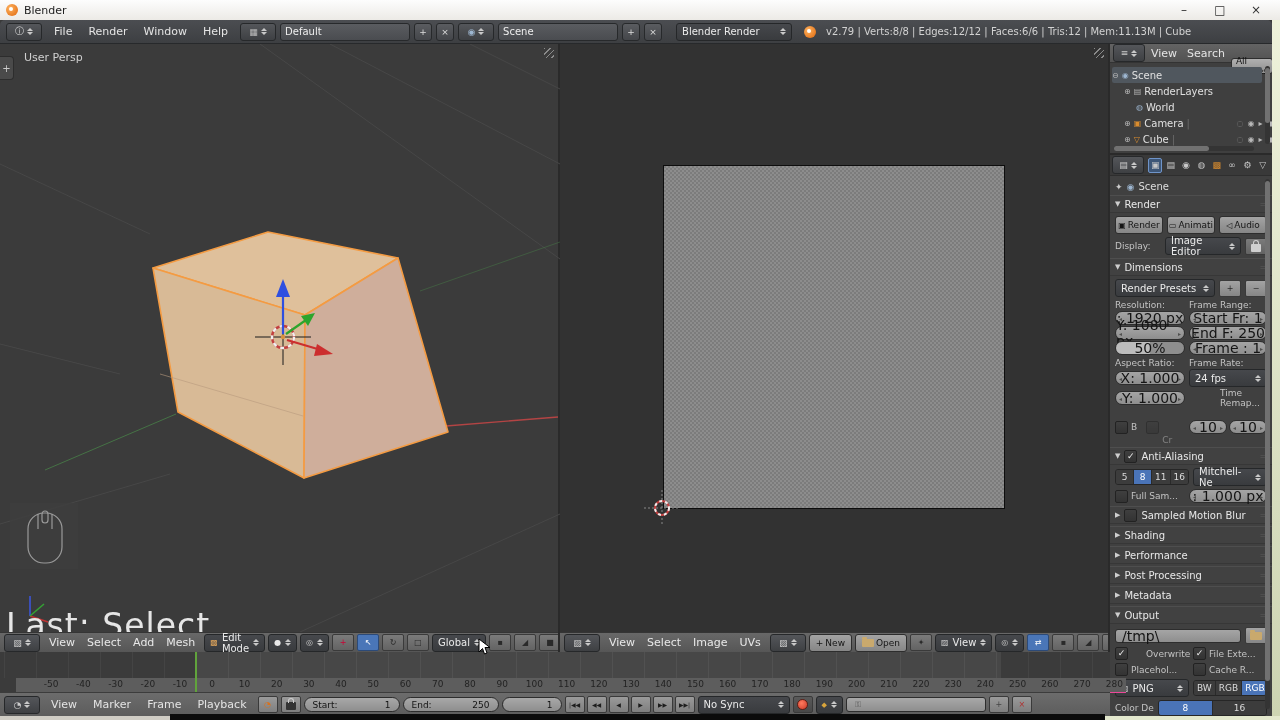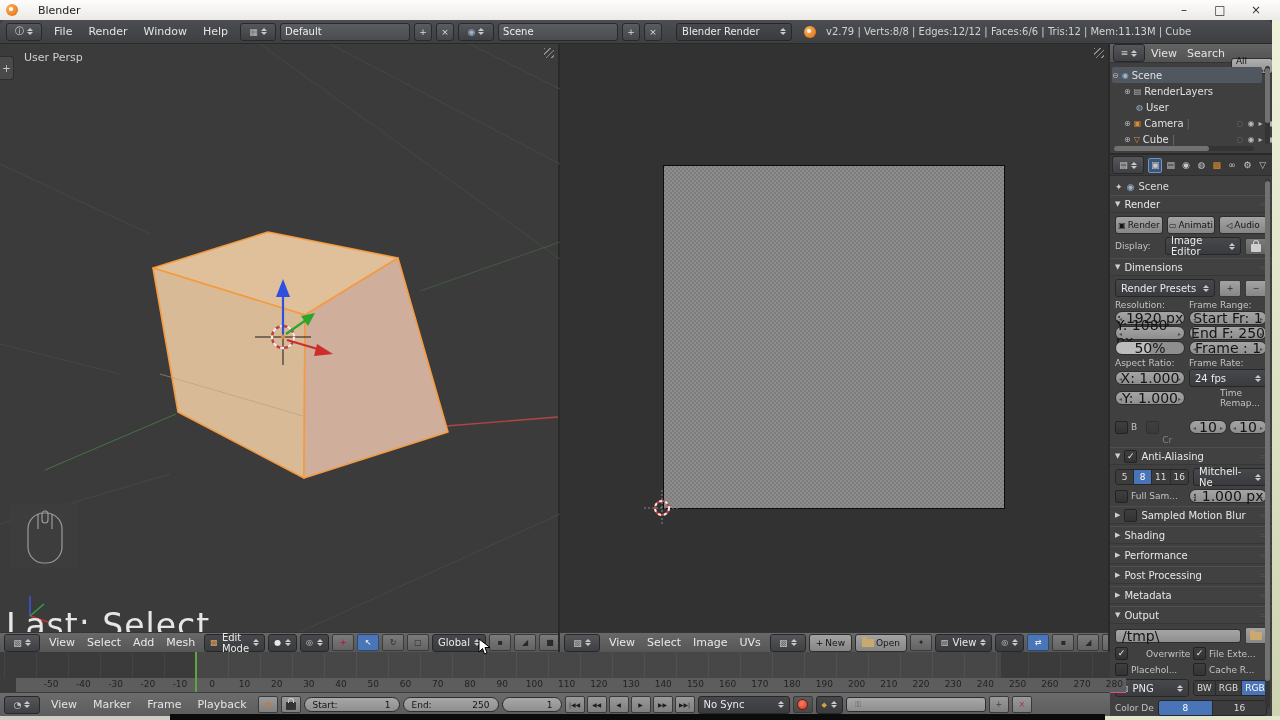--- a/index.html
+++ b/index.html
@@ -1,21 +1,21 @@
 <!DOCTYPE html>
 <html><head>
 <meta charset="utf-8">
 <style>
   html,body{margin:0;padding:0;background:#222;}
   #root{position:relative;width:1280px;height:720px;overflow:hidden;
         font-family:"DejaVu Sans",sans-serif;font-size:10px;color:#ddd;
         background:#3a3a3a;user-select:none;}
   
   #titlebar{position:absolute;left:0;top:0;width:1280px;height:20px;background:linear-gradient(#fdfdfd,#eceae6);
-            display:flex;align-items:center;padding:0 6px;box-sizing:border-box;color:#222;font-size:11px;gap:20px;}
+            display:flex;align-items:center;padding:0 6px;box-sizing:border-box;color:#222;font-size:11px;gap:6px;}
   .blogo{width:12px;height:12px;border-radius:50%;background:radial-gradient(circle at 35% 35%,#ffb25e,#e87d24 70%);position:relative;}
   .blogo::after{content:"";position:absolute;left:3px;top:3px;width:4px;height:4px;border-radius:50%;background:#fff;}
   #wincontrols{margin-left:auto;display:flex;gap:0;}
   #wincontrols span{width:36px;text-align:center;color:#333;font-size:12px;line-height:20px;}
   
   #infobar{position:absolute;left:0;top:20px;width:1272px;height:24px;background:linear-gradient(#4b4d51,#3d3f42);
            border-bottom:1px solid #27292b;display:flex;align-items:center;gap:4px;padding:0 6px;box-sizing:border-box;border-radius:5px 5px 0 0;}
   .hmenu{color:#e4e4e4;font-size:11px;padding:0 8px;}
   .ebtn{height:16px;min-width:28px;background:linear-gradient(#54565a,#3e4043);border:1px solid #26282a;border-radius:3px;
         display:flex;align-items:center;justify-content:center;gap:3px;padding:0 3px;}
@@ -384,21 +384,21 @@
       <i class="oi blue">◉</i>
       <span>Scene</span>
     </div>
     <div class="orow" style="top:39px;padding-left:12px;">
       <i class="oi">⊕</i>
       <i class="oi">▤</i>
       <span>RenderLayers</span>
     </div>
     <div class="orow" style="top:55px;padding-left:24px;">
       <i class="oi blue">◍</i>
-      <span>User</span>
+      <span>World</span>
     </div>
     <div class="orow" style="top:71px;padding-left:12px;">
       <i class="oi">⊕</i>
       <i class="oi orange">▣</i>
       <span>Camera</span>
       <span class="odiv">|</span>
       <span class="orestrict">
         <i class="oi" style="color:#8a8a8a;">◌</i>
         <i class="oi">◉</i>
         <i class="oi">▸</i>

